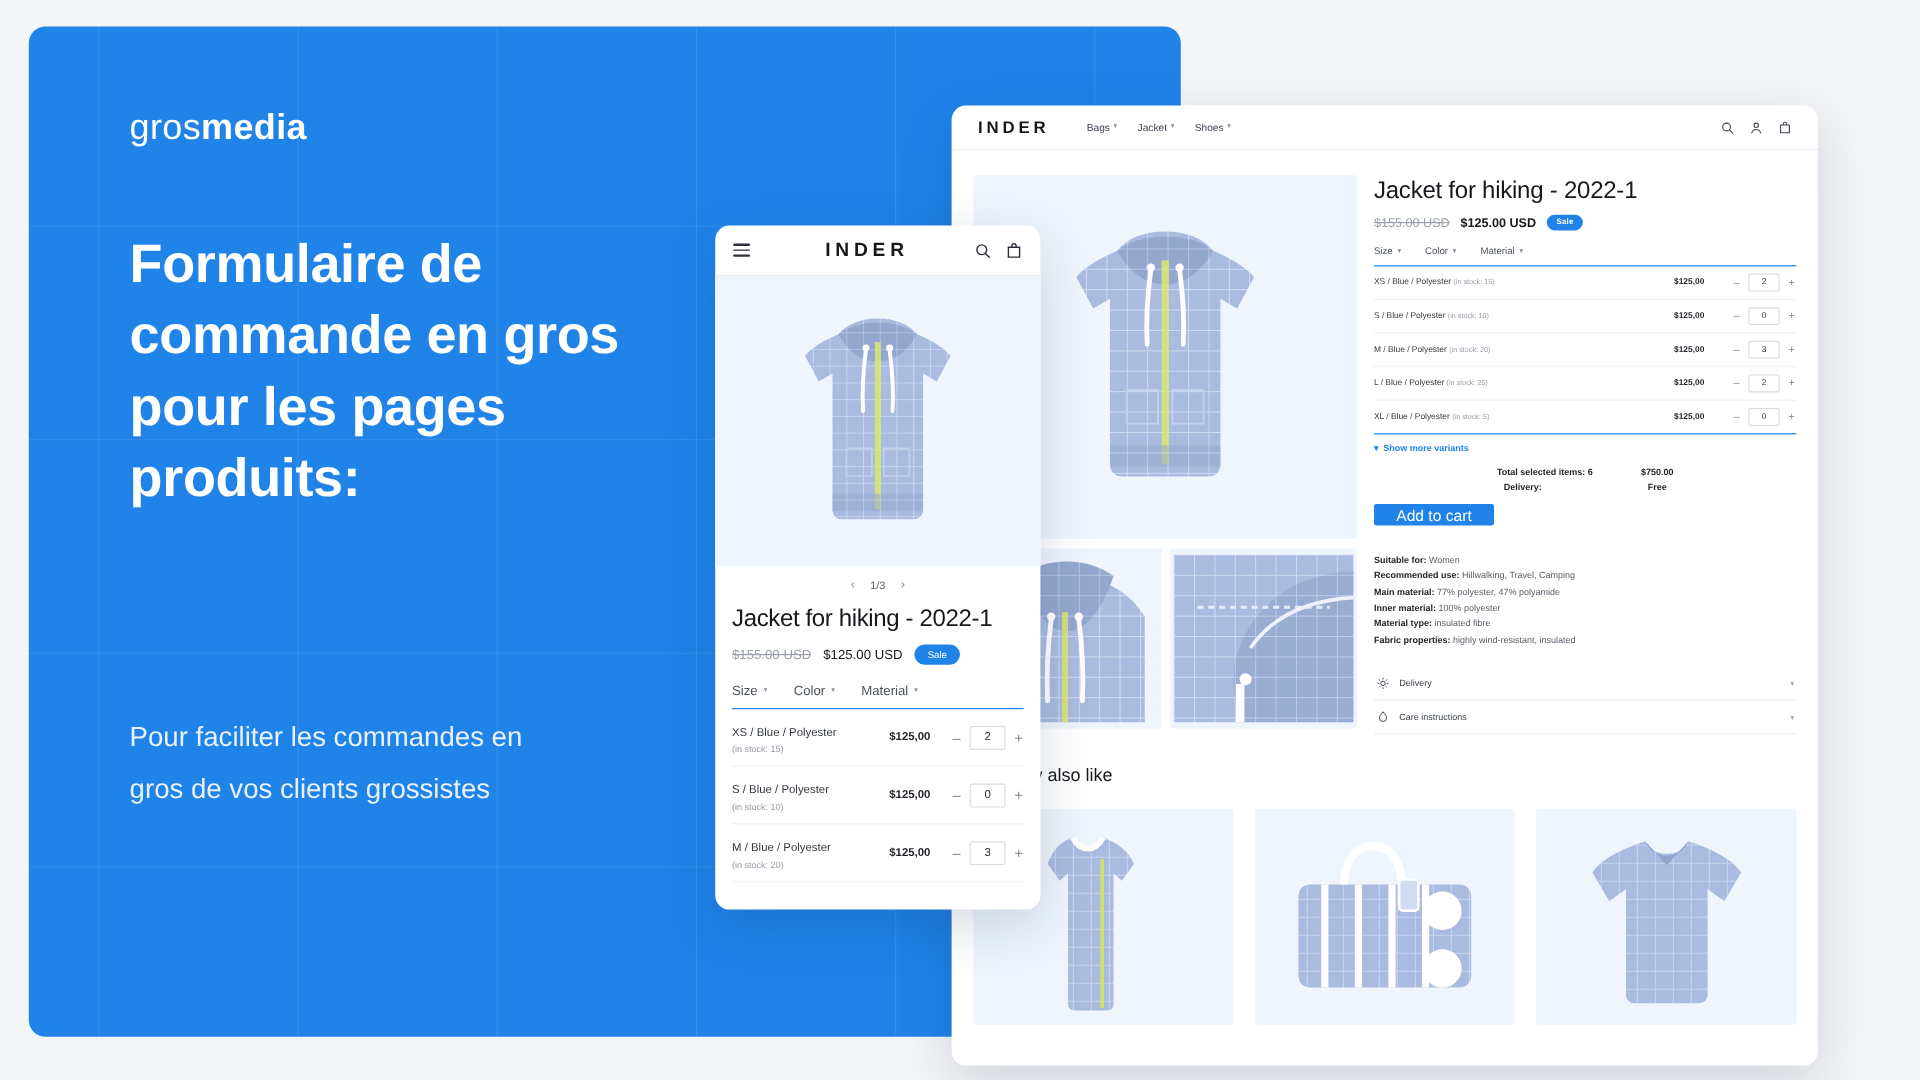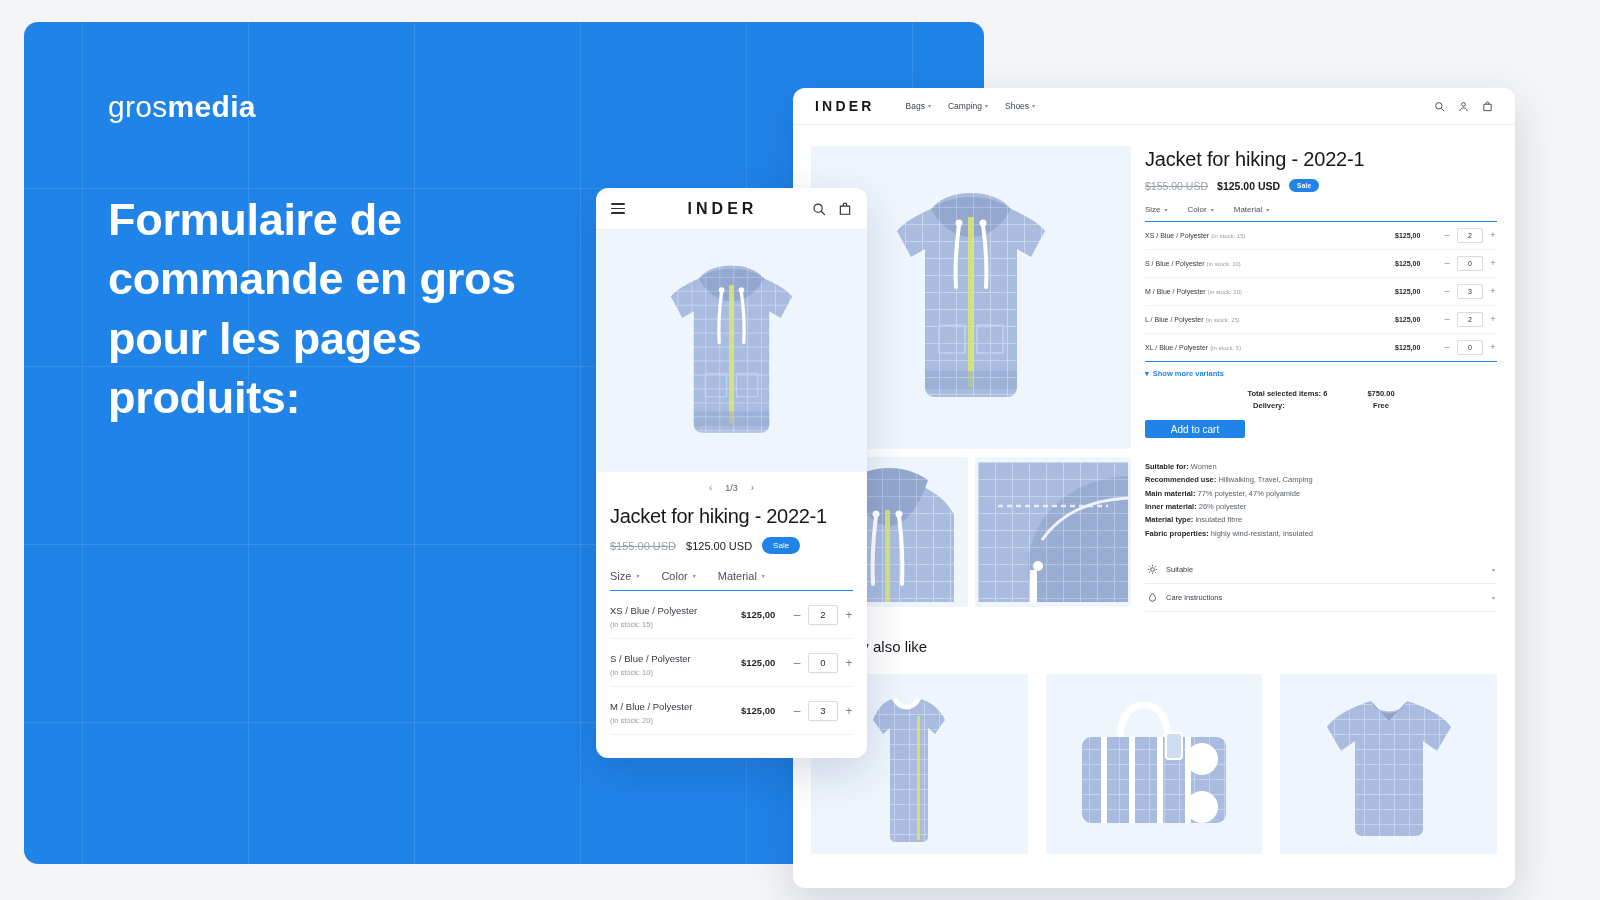--- a/index.html
+++ b/index.html
@@ -118,21 +118,21 @@
   .show-more {
     display: flex; align-items: center; gap: 4px;
     font-size: 7.5px; font-weight: 700; color: #1f83e8; padding: 7px 0 9px;
   }
   .totals { font-size: 7.5px; }
   .total-line { display: flex; padding: 1.5px 0; justify-content: center; }
   .total-label { font-weight: 700; color: #1d2026; width: 120px; }
   .total-val { font-weight: 700; color: #1d2026; }
   .btn-cart {
     margin-top: 9px; width: 100px; height: 18px; background: #1f83e8;
-    color: #fff; font-size: 10px; border-radius: 2px;
+    color: #fff; font-size: 13px; border-radius: 2px;
     display: flex; align-items: center; justify-content: center;
   }
   .specs { margin-top: 22px; font-size: 7.5px; line-height: 1.78; }
   .spec-k { font-weight: 700; color: #1d2026; }
   .spec-v { color: #575d67; }
   .accordion { margin-top: 16px; }
   .acc-row {
     display: flex; align-items: center; gap: 8px;
     padding: 8px 2px; border-bottom: 1px solid #eceef1; font-size: 7.5px; color: #3b414b;
   }
@@ -205,34 +205,35 @@
 </head>
 <body>
 
 <div class="stage">
 
   <div class="promo">
     <div class="promo-grid"></div>
     <div class="promo-inner">
       <div class="brand"><span>gros</span><b>media</b></div>
       <div class="promo-title">Formulaire de commande en gros pour les pages produits:</div>
+      <div class="promo-sub">Pour faciliter les commandes en gros de vos clients grossistes</div>
     </div>
   </div>
 
   <div class="card desktop">
 
     <div class="dk-header">
       <div class="dk-logo">INDER</div>
       <div class="dk-nav">
         <div class="dk-nav-item">
           <span>Bags</span>
           <span class="caret">▾</span>
         </div>
         <div class="dk-nav-item">
-          <span>Camping</span>
+          <span>Jacket</span>
           <span class="caret">▾</span>
         </div>
         <div class="dk-nav-item">
           <span>Shoes</span>
           <span class="caret">▾</span>
         </div>
       </div>
       <div class="dk-icons">
         <span class="ic">
           <svg viewBox="0 0 24 24" fill="none" stroke="currentColor" stroke-width="2">
@@ -392,34 +393,34 @@
               <span class="total-val">Free</span>
             </div>
           </div>
           <div class="btn-cart">Add to cart</div>
         </div>
 
         <div class="specs">
           <div><span class="spec-k">Suitable for:</span> <span class="spec-v">Women</span></div>
           <div><span class="spec-k">Recommended use:</span> <span class="spec-v">Hillwalking, Travel, Camping</span></div>
           <div><span class="spec-k">Main material:</span> <span class="spec-v">77% polyester, 47% polyamide</span></div>
-          <div><span class="spec-k">Inner material:</span> <span class="spec-v">26% polyester</span></div>
+          <div><span class="spec-k">Inner material:</span> <span class="spec-v">100% polyester</span></div>
           <div><span class="spec-k">Material type:</span> <span class="spec-v">insulated fibre</span></div>
           <div><span class="spec-k">Fabric properties:</span> <span class="spec-v">highly wind-resistant, insulated</span></div>
         </div>
 
         <div class="accordion">
           <div class="acc-row">
             <span class="ic">
               <svg viewBox="0 0 24 24" fill="none" stroke="currentColor" stroke-width="1.8">
                   <circle cx="12" cy="12" r="4"></circle>
                   <path d="M12 2v3M12 19v3M2 12h3M19 12h3M5 5l2 2M17 17l2 2M19 5l-2 2M7 17l-2 2"></path>
                 </svg>
             </span>
-            <span>Suitable</span>
+            <span>Delivery</span>
             <span class="acc-chev">▾</span>
           </div>
           <div class="acc-row">
             <span class="ic">
               <svg viewBox="0 0 24 24" fill="none" stroke="currentColor" stroke-width="1.8">
                   <path d="M12 2.5c4 5 6.5 8 6.5 11.2A6.5 6.5 0 0 1 5.5 13.7C5.5 10.5 8 7.5 12 2.5z"></path>
                 </svg>
             </span>
             <span>Care instructions</span>
             <span class="acc-chev">▾</span>

